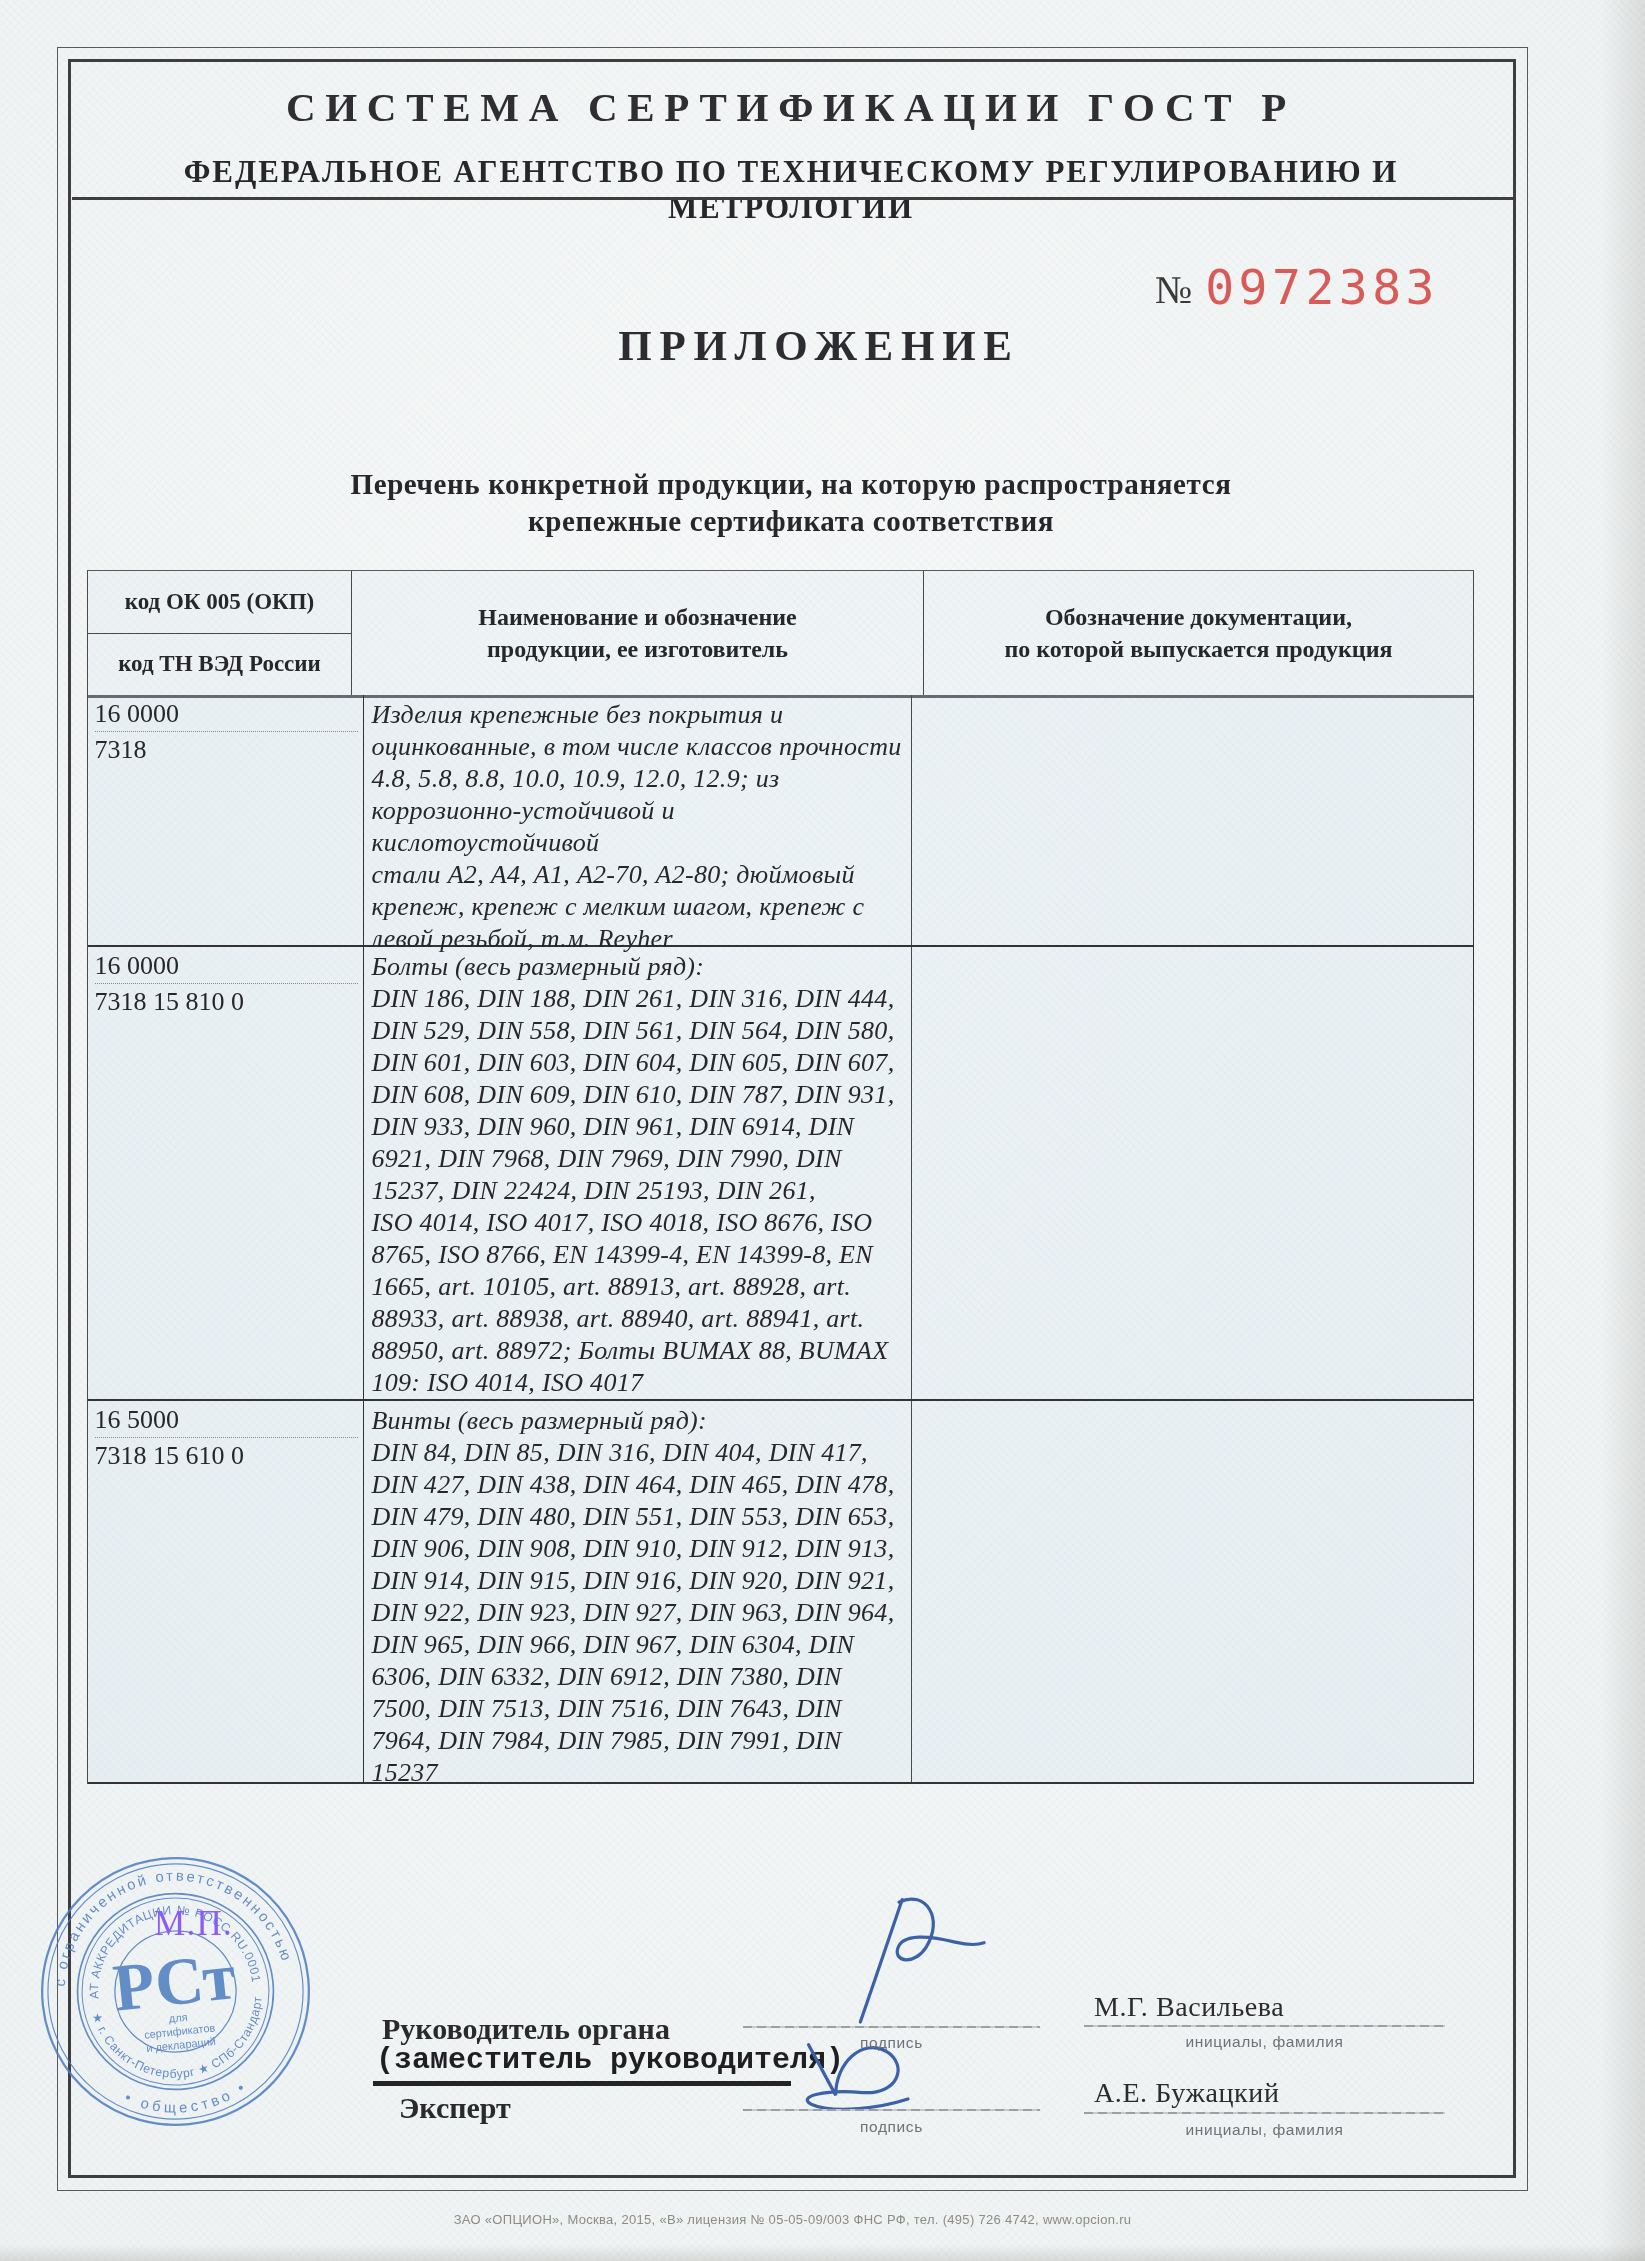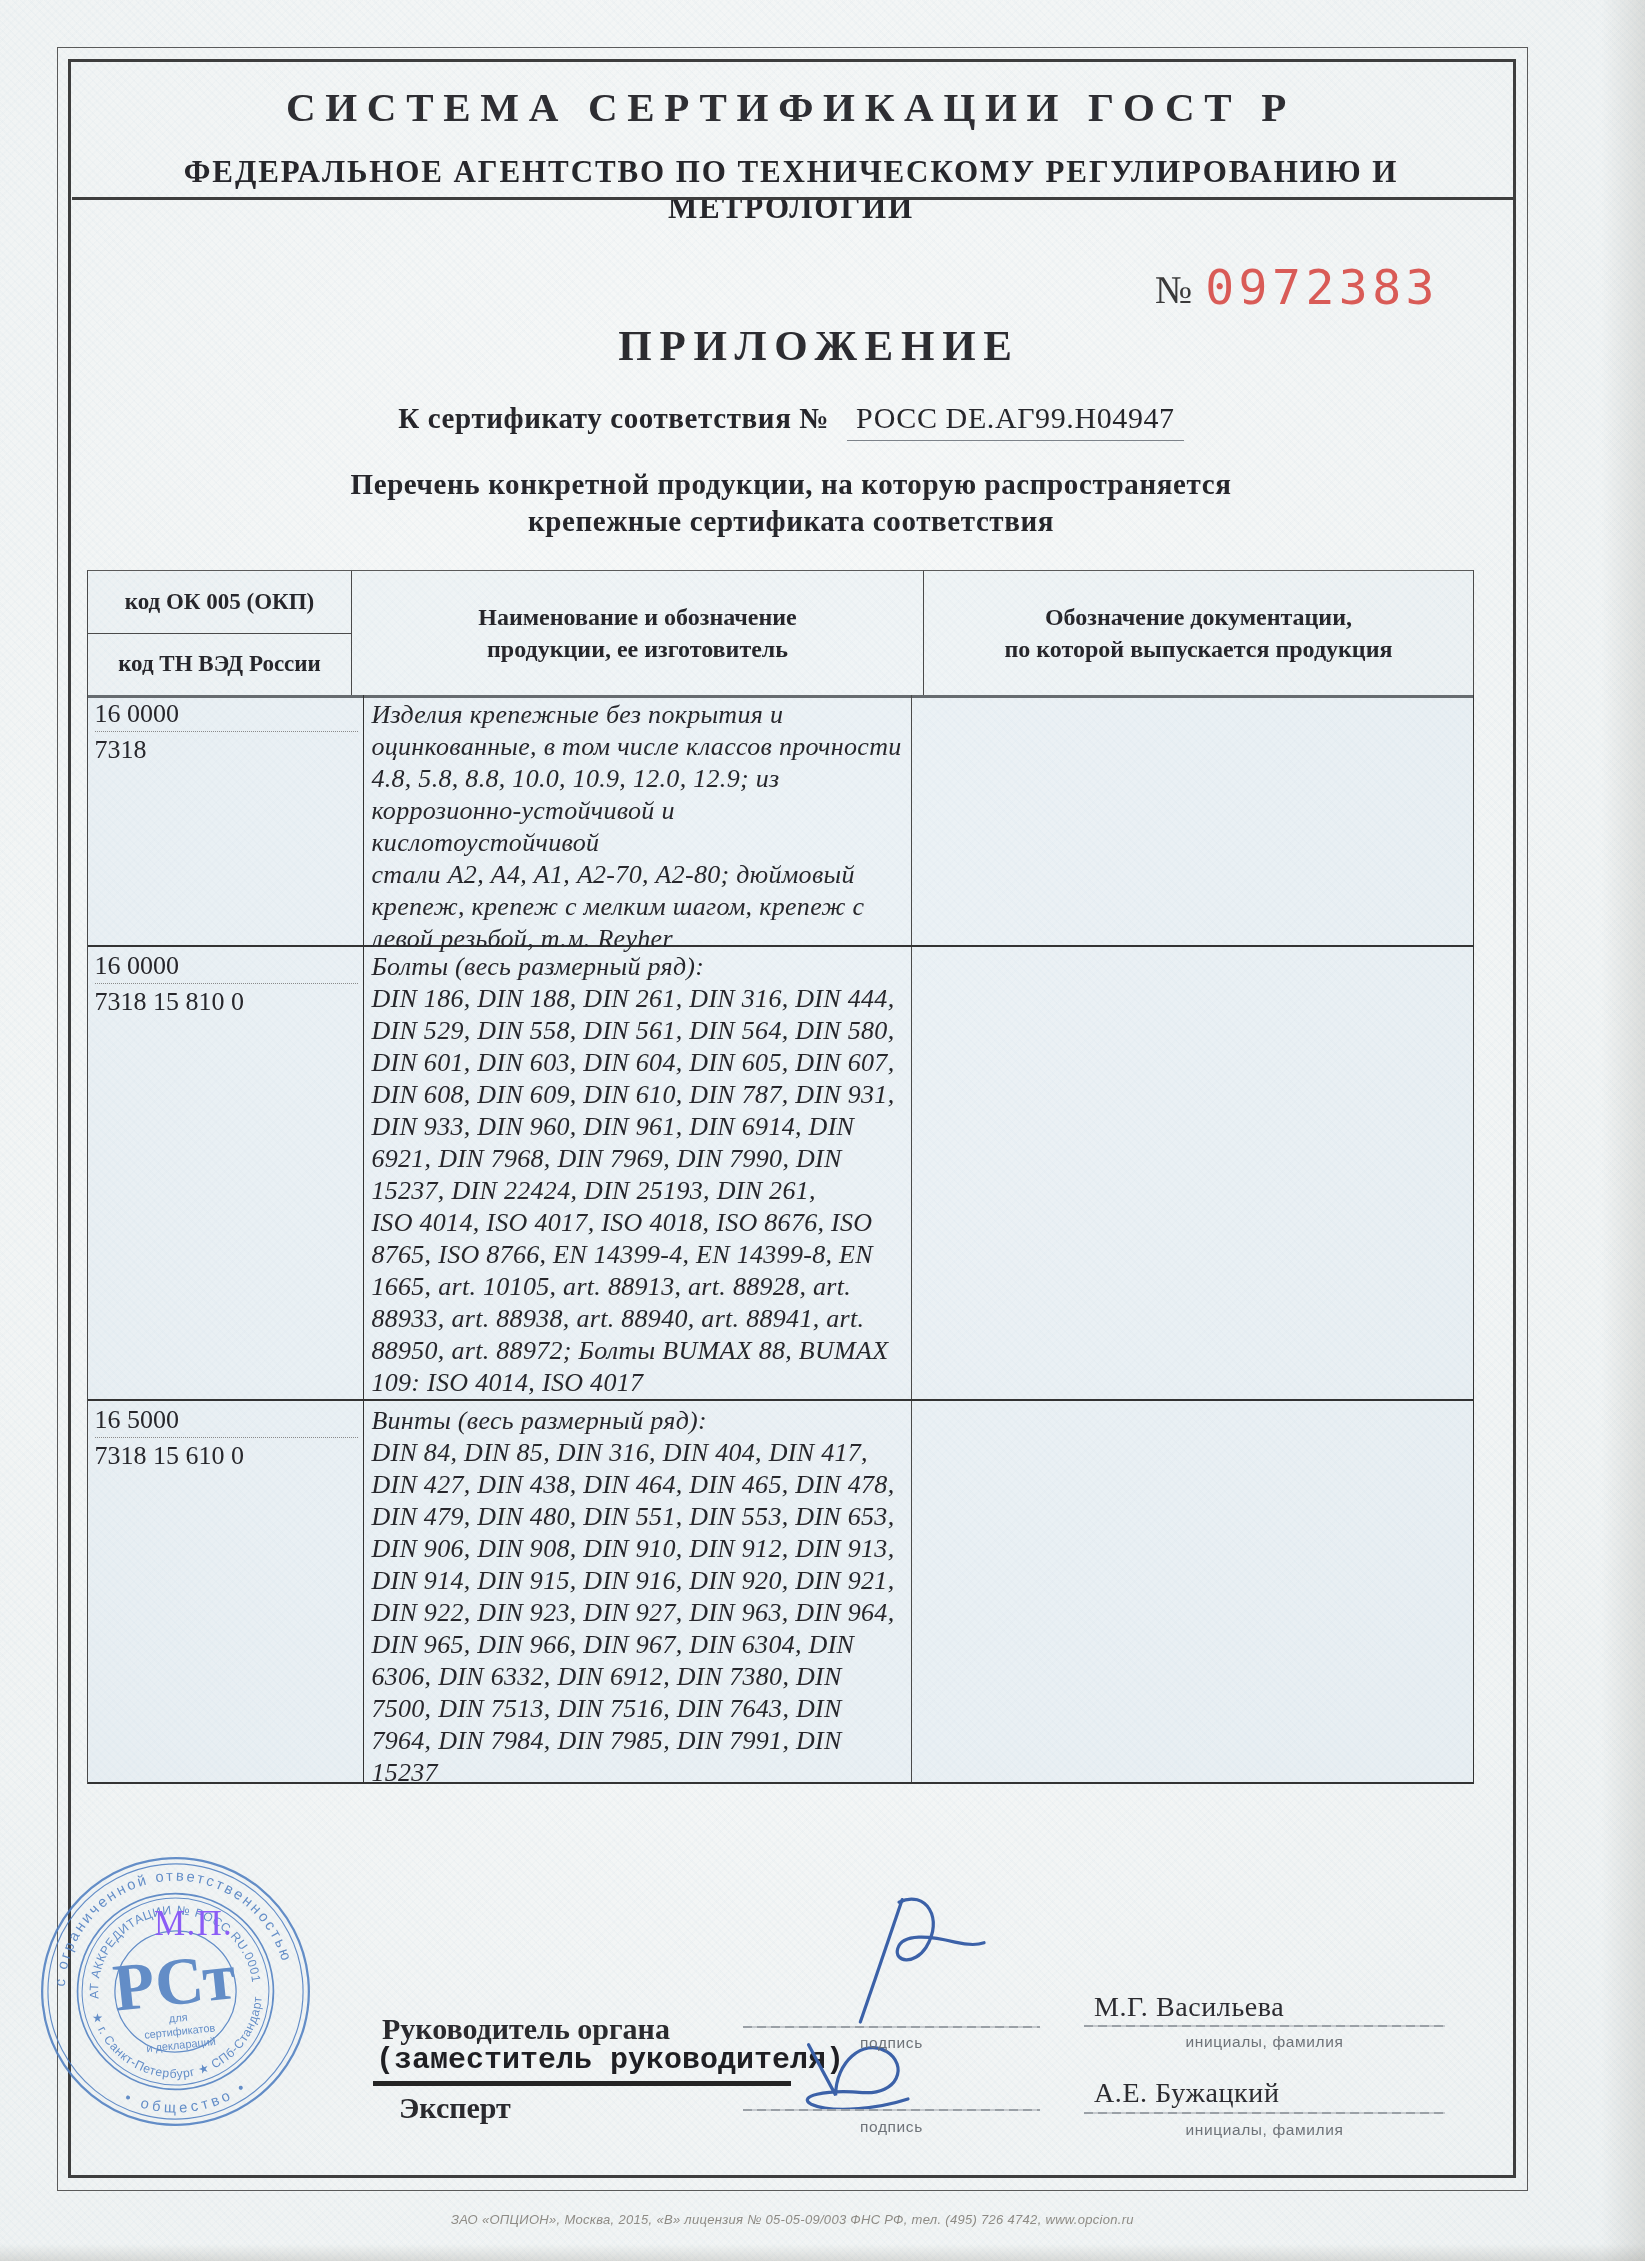--- a/index.html
+++ b/index.html
@@ -81,21 +81,21 @@
   .c-sig2{left:743px;top:2118px;width:297px;}
   .c-name2{left:1084px;top:2121px;width:361px;}
   .signame{position:absolute;font-size:28px;color:#2b2b30;letter-spacing:0.6px;}
   .n1{left:1094px;top:1991px;}
   .n2{left:1094px;top:2077px;}
   .sigpath{position:absolute;}
   .sp1{left:797px;top:1888px;}
   .sp2{left:784px;top:2033px;}
 
   .footer{position:absolute;left:341px;top:2212px;width:903px;text-align:center;
-    font-family:"Liberation Sans",sans-serif;font-size:13px;color:#8e8b85;letter-spacing:0.3px;font-style:italic;}
+    font-family:"Liberation Sans",sans-serif;font-size:13px;color:#8e8b85;letter-spacing:0.3px;}
 </style>
 </head>
 <body>
 
 <div class="stage">
   <div class="texture"></div>
 
   <div class="frame-outer"></div>
   <div class="frame-inner"></div>
 
@@ -103,24 +103,20 @@
   <div class="centered doc-agency">ФЕДЕРАЛЬНОЕ АГЕНТСТВО ПО ТЕХНИЧЕСКОМУ РЕГУЛИРОВАНИЮ И МЕТРОЛОГИИ</div>
   <div class="header-divider"></div>
 
   <div class="number-block">
     <span class="num-sign">№</span>
     <span class="num-digits">0972383</span>
   </div>
 
   <div class="centered appendix">ПРИЛОЖЕНИЕ</div>
 
-  <div class="centered certline">
-    <span class="cert-prefix">К сертификату соответствия №</span>
-    <span class="cert-number">РОСС DE.АГ99.Н04947</span>
-  </div>
 
   <div class="centered subtitle">
     <div>Перечень конкретной продукции,  на которую распространяется</div>
     <div>крепежные сертификата соответствия</div>
   </div>
 
   <div class="tbl-header">
     <div class="hc1">
       <div class="half first">код ОК 005 (ОКП)</div>
       <div class="half">код ТН ВЭД России</div>

